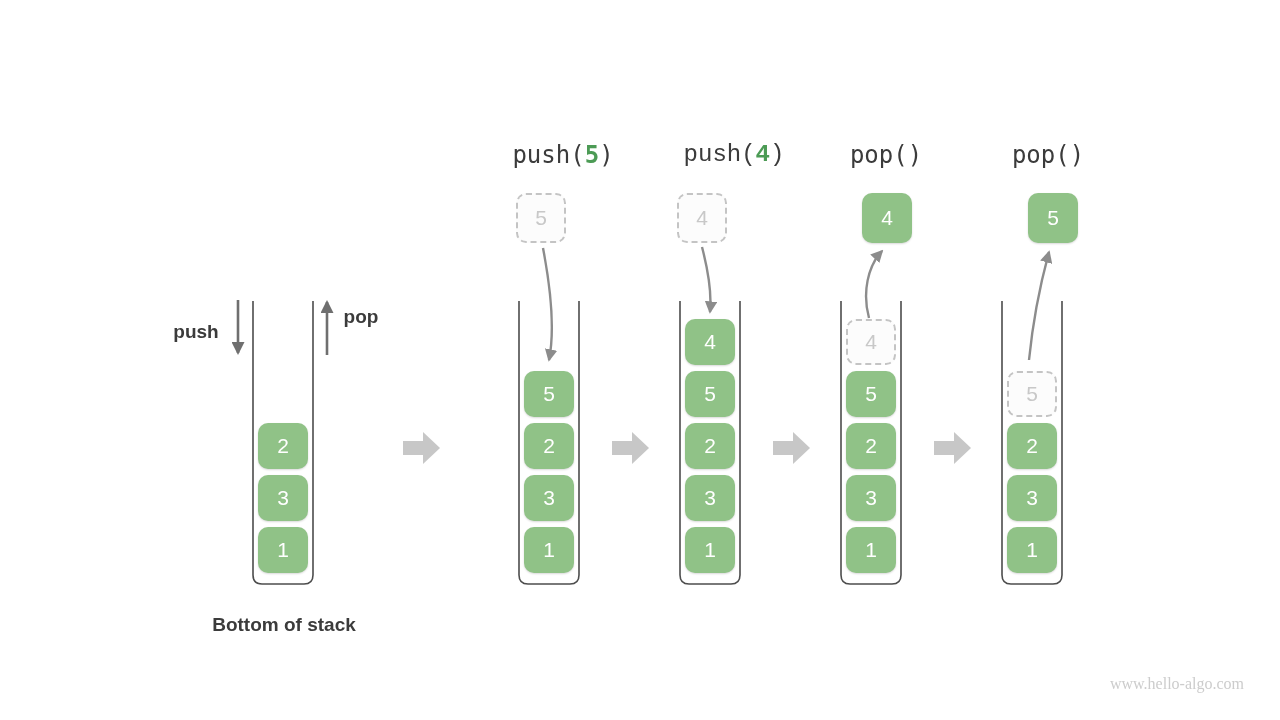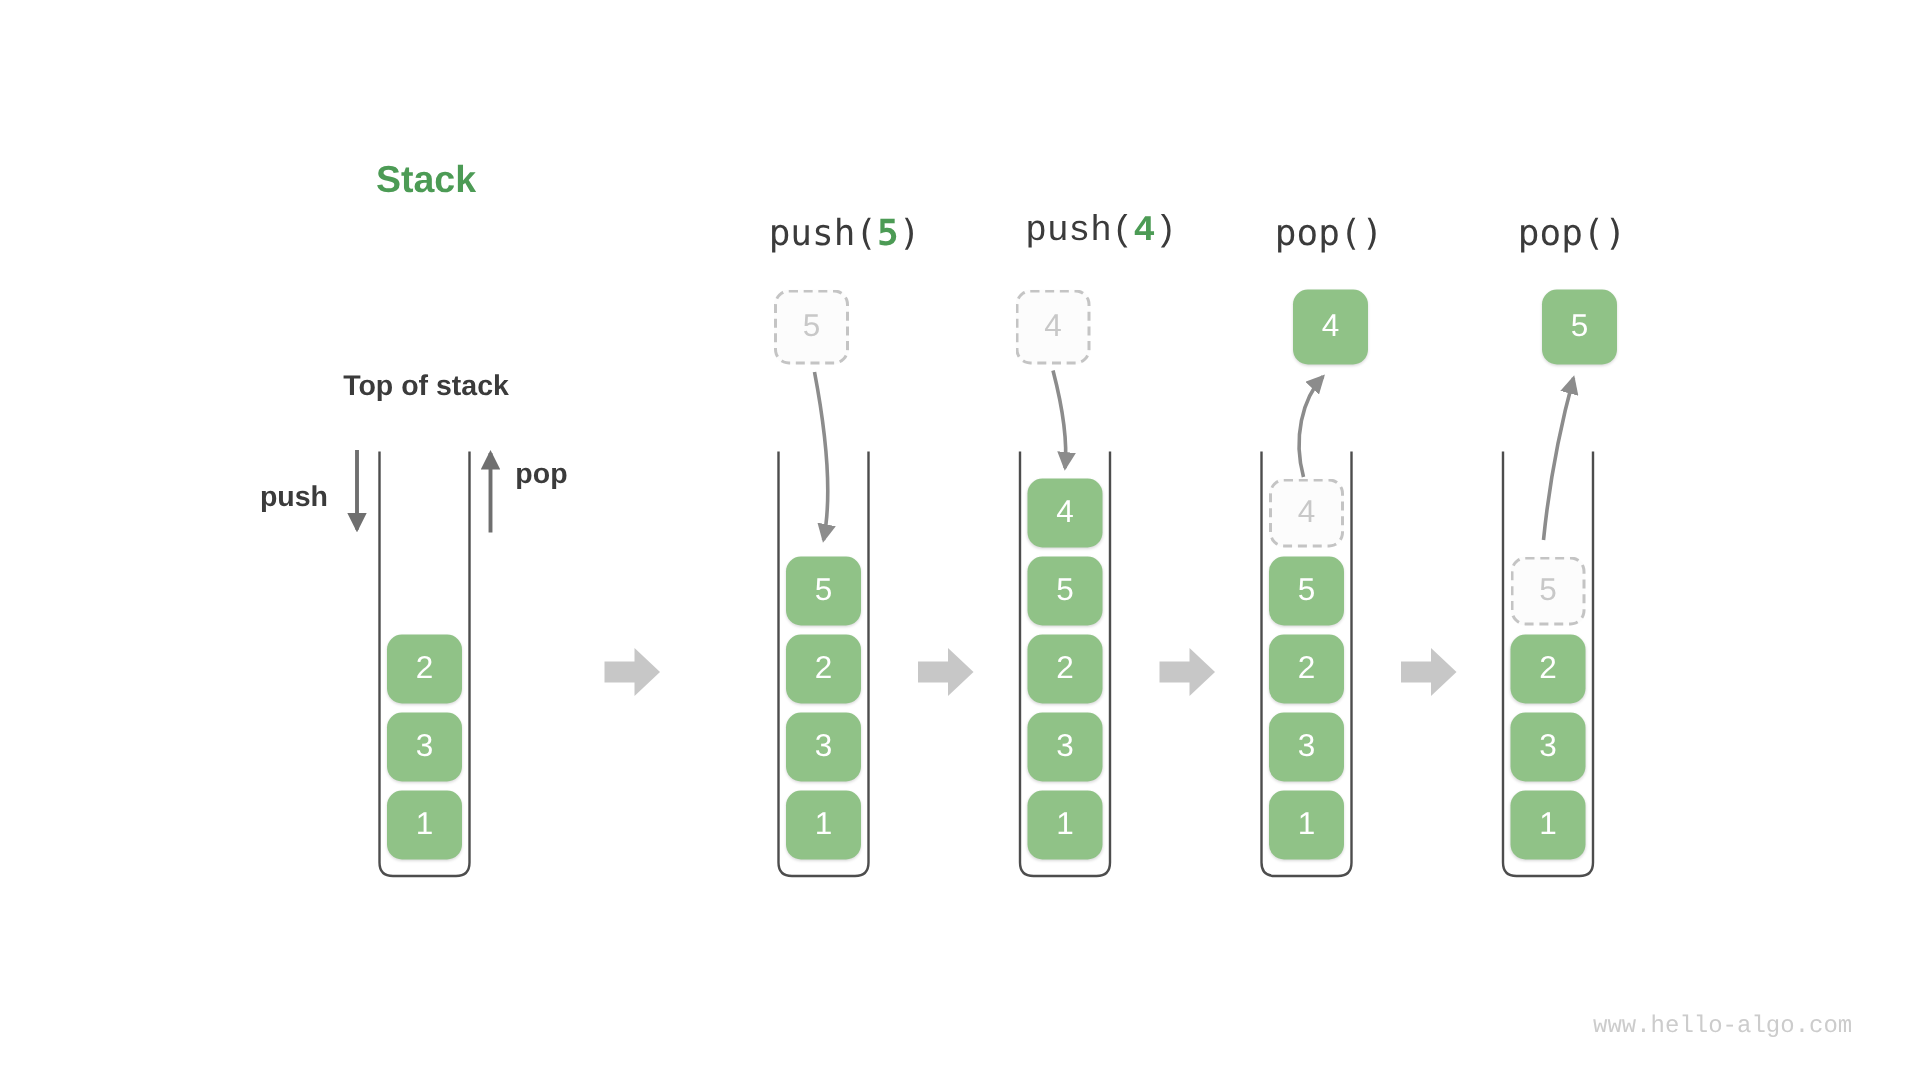--- a/index.html
+++ b/index.html
@@ -16,22 +16,22 @@
   .op-label{position:absolute;width:180px;text-align:center;
             font-family:"DejaVu Sans Mono",monospace;font-size:24px;color:var(--text-dark);
             white-space:pre;}
   .op-arg{color:var(--accent-green);font-weight:bold;}
   .cell{position:absolute;width:50px;height:46px;border-radius:10px;box-sizing:border-box;
         display:flex;align-items:center;justify-content:center;
         font-family:"Liberation Sans",sans-serif;font-size:21px;font-weight:500;}
   .float-box{height:50px;}
   .solid{background:var(--element-green);color:#ffffff;box-shadow:0 1px 2px rgba(0,0,0,.15);}
   .ghost{background:var(--ghost-bg);border:2px dashed var(--ghost-border);color:var(--ghost-text);}
-  .watermark{left:1062px;top:675px;width:182px;text-align:left;
-             font-family:Liberation Mono, monospace;font-size:16px;color:var(--watermark-color);}
+  .watermark{left:1062px;top:675px;width:182px;text-align:right;
+             font-family:Liberation Serif, serif;font-size:16px;color:var(--watermark-color);}
   #arrow-layer{position:absolute;left:0;top:0;}
   .wall{fill:none;stroke:var(--wall-color);stroke-width:1.6;}
   .block-arrow{fill:var(--block-arrow-gray);}
   .pp-arrow{fill:none;stroke:var(--push-pop-arrow);stroke-width:2.6;}
   .curve-arrow{fill:none;stroke:var(--arrow-gray);stroke-width:2.4;}
 </style>
 </head>
 <body>
 
 <div id="canvas">
@@ -55,24 +55,23 @@
       <polygon points="773,441 793,441 793,432 810,448 793,464 793,455 773,455" class="block-arrow"></polygon>
       <polygon points="934,441 954,441 954,432 971,448 954,464 954,455 934,455" class="block-arrow"></polygon>
       <path d="M238,300 L238,353" class="pp-arrow" marker-end="url(#head-dark)"></path>
       <path d="M327,355 L327,302" class="pp-arrow" marker-end="url(#head-dark)"></path>
       <path d="M543,248 C551,290 555,330 549,360" class="curve-arrow" marker-end="url(#head-gray)"></path>
       <path d="M702,247 C708,270 712,292 710,312" class="curve-arrow" marker-end="url(#head-gray)"></path>
       <path d="M869,318 C862,292 868,266 882,251" class="curve-arrow" marker-end="url(#head-gray)"></path>
       <path d="M1029,360 C1033,320 1040,285 1049,252" class="curve-arrow" marker-end="url(#head-gray)"></path>
     </svg>
 
-  <div class="abs title">Stack</div>
-  <div class="abs lbl top-label">Top of stack</div>
   <div class="abs lbl push-label">push</div>
   <div class="abs lbl pop-label">pop</div>
+  <div class="abs lbl bottom-label">Bottom of stack</div>
 
   <div id="ops">
       <div class="op-label" style="left: 473px; top: 141px;"><span>push(</span><span class="op-arg">5</span><span>)</span></div>
       <div class="cell float-box ghost" style="left: 516px; top: 193px;">5</div>
       <div class="op-label" style="left: 644px; top: 141px; font-family: Liberation Mono, monospace;"><span>push(</span><span class="op-arg">4</span><span>)</span></div>
       <div class="cell float-box ghost" style="left: 677px; top: 193px;">4</div>
       <div class="op-label" style="left: 796px; top: 141px;"><span>pop(</span><span class="op-arg"></span><span>)</span></div>
       <div class="cell float-box solid" style="left: 862px; top: 193px;">4</div>
       <div class="op-label" style="left: 958px; top: 141px;"><span>pop(</span><span class="op-arg"></span><span>)</span></div>
       <div class="cell float-box solid" style="left: 1028px; top: 193px;">5</div>

